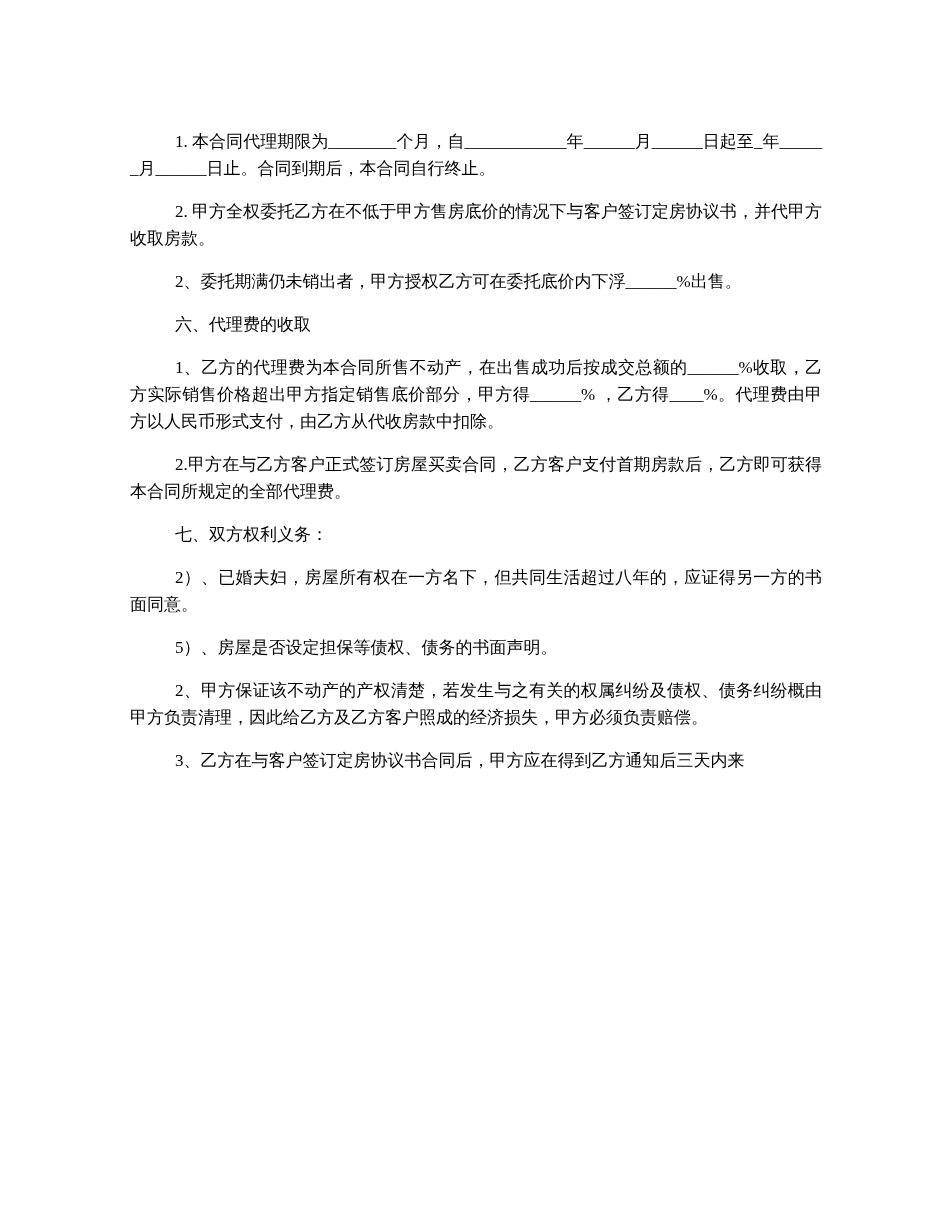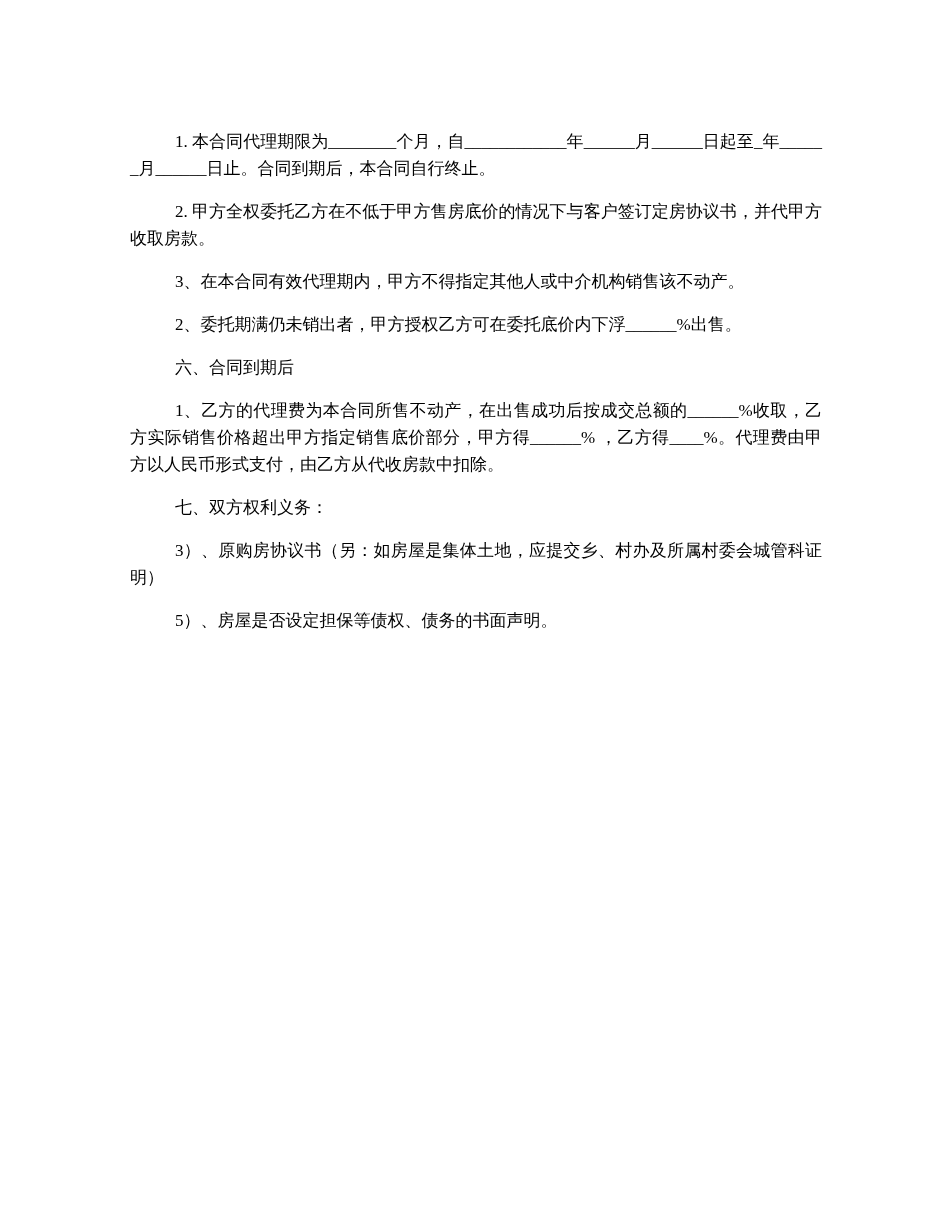--- a/index.html
+++ b/index.html
@@ -31,21 +31,23 @@
     color: #000000;
   }
 </style>
 </head>
 <body>
 
 <div class="page">
   <div class="doc-body">
       <p class="para">1. 本合同代理期限为________个月，自____________年______月______日起至_年______月______日止。合同到期后，本合同自行终止。</p>
       <p class="para">2. 甲方全权委托乙方在不低于甲方售房底价的情况下与客户签订定房协议书，并代甲方收取房款。</p>
-      <p class="para">3、在本合同有效代理期内，甲方不得指定其他人或中介机构销售该不动产。</p>
       <p class="para">2、委托期满仍未销出者，甲方授权乙方可在委托底价内下浮______%出售。</p>
-      <p class="para">六、合同到期后</p>
+      <p class="para">六、代理费的收取</p>
       <p class="para">1、乙方的代理费为本合同所售不动产，在出售成功后按成交总额的______%收取，乙方实际销售价格超出甲方指定销售底价部分，甲方得______% ，乙方得____%。代理费由甲方以人民币形式支付，由乙方从代收房款中扣除。</p>
+      <p class="para">2.甲方在与乙方客户正式签订房屋买卖合同，乙方客户支付首期房款后，乙方即可获得本合同所规定的全部代理费。</p>
       <p class="para">七、双方权利义务：</p>
-      <p class="para">3）、原购房协议书（另：如房屋是集体土地，应提交乡、村办及所属村委会城管科证明）</p>
+      <p class="para">2）、已婚夫妇，房屋所有权在一方名下，但共同生活超过八年的，应证得另一方的书面同意。</p>
       <p class="para">5）、房屋是否设定担保等债权、债务的书面声明。</p>
+      <p class="para">2、甲方保证该不动产的产权清楚，若发生与之有关的权属纠纷及债权、债务纠纷概由甲方负责清理，因此给乙方及乙方客户照成的经济损失，甲方必须负责赔偿。</p>
+      <p class="para">3、乙方在与客户签订定房协议书合同后，甲方应在得到乙方通知后三天内来</p>
     </div>
 </div>
 
 </body></html>

